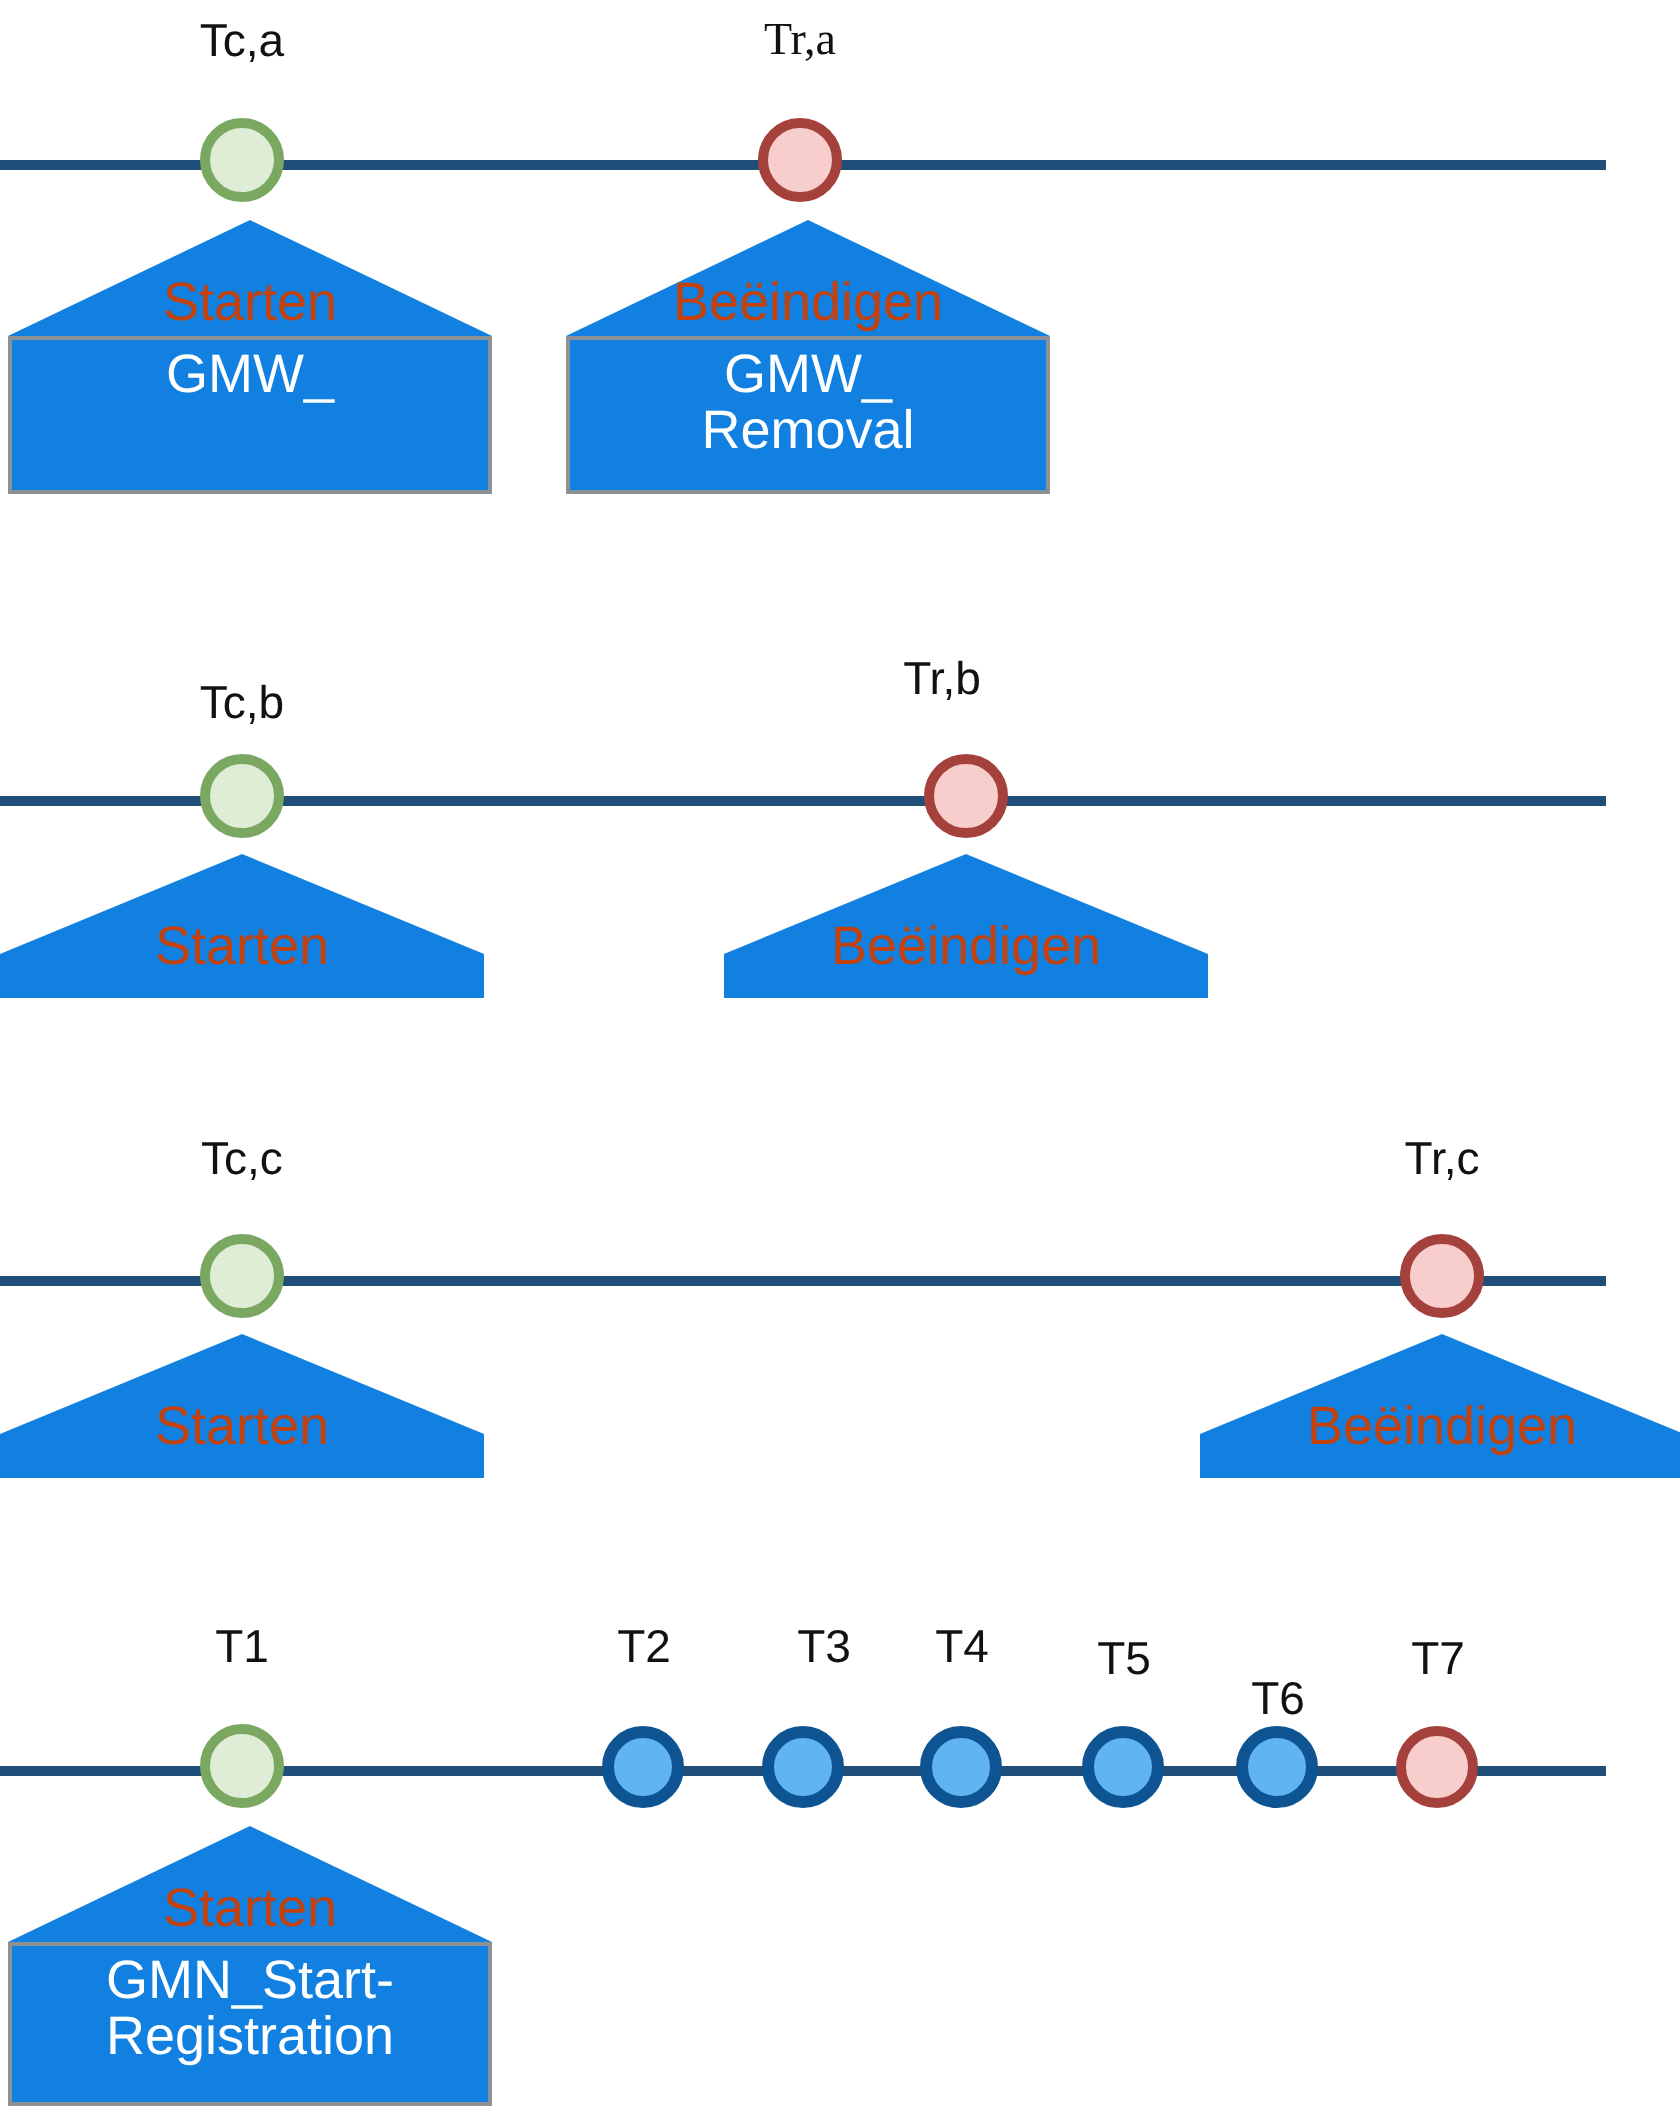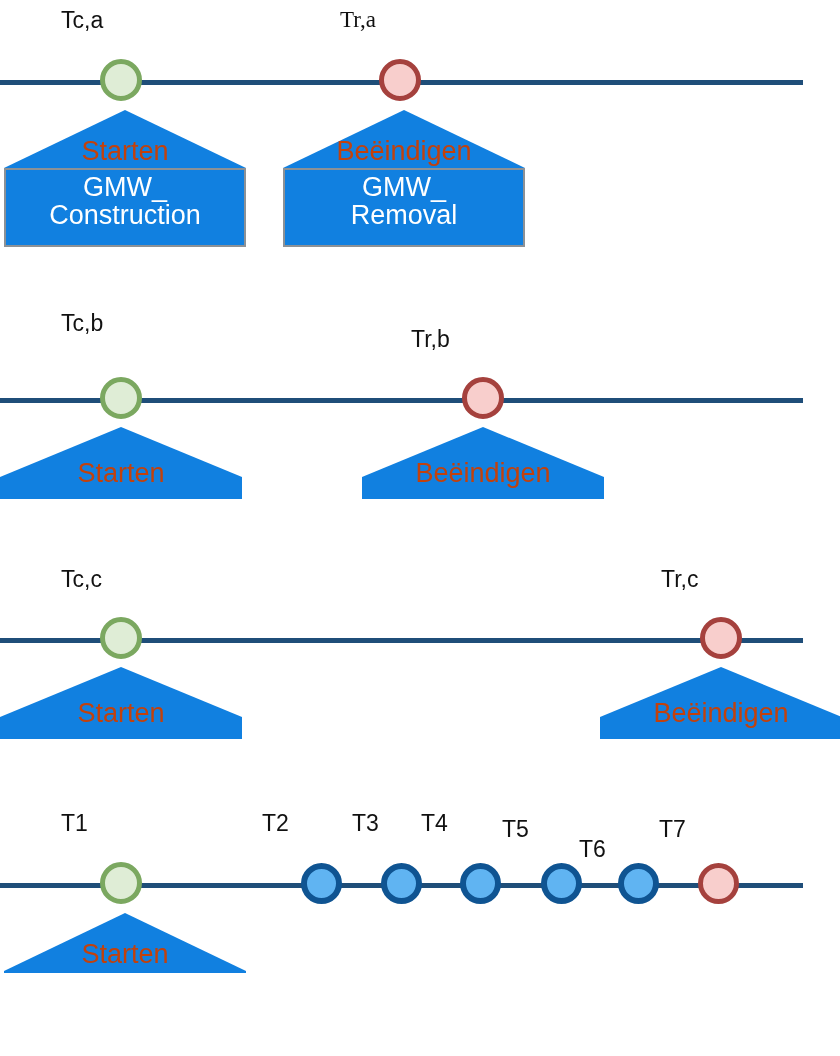--- a/index.html
+++ b/index.html
@@ -6,21 +6,21 @@
   body{
     font-family:"Liberation Sans", sans-serif;
     width:840px; height:1056px; position:relative; overflow:hidden;
   }
   #stage{position:absolute; left:0; top:0; width:840px; height:1056px; overflow:hidden;}
   .tl-line{position:absolute; height:5px; background:#1F4E79;}
   .node{position:absolute; border-radius:50%; box-sizing:border-box;}
   .node.green{background:#DFEDD6; border:5px solid #7BA860;}
   .node.red{background:#F8CECC; border:5px solid #A5413D;}
   .node.blue{background:#60B4F2; border:6px solid #0F5492;}
-  .tlabel{position:absolute; font-size:23px; color:#111111; white-space:nowrap; text-align:left;}
+  .tlabel{position:absolute; font-size:23px; color:#111111; white-space:nowrap; text-align:center;}
   .house{position:absolute;}
   .house .roof{position:absolute; left:0; top:0; width:100%; }
   .house .roof svg{display:block;}
   .house .roof-text{position:absolute; left:0; width:100%; text-align:center;
       color:#c2410c; white-space:nowrap;}
   .house .body{position:absolute; left:0; box-sizing:border-box;
       background:#1180E0; border:2px solid #8C9196; color:#ffffff;
       text-align:center; line-height:1.02;}
   .house .body span{display:block;}
 </style>
@@ -33,21 +33,20 @@
 
   <div class="house" style="left:4px; top:110px; width:242px; height:137px;">
     <div class="roof">
       <svg width="242" height="60" viewBox="0 0 242 60" aria-hidden="true">
         <polygon points="121,0 242,58 242,60 0,60 0,58" fill="#1180E0"></polygon>
       </svg>
     </div>
     <div class="roof-text" style="top:26px; font-size:27px;">Starten</div>
     <div class="body" style="top:58px; width:242px; height:79px; padding-top:4px; font-size:27px;">
       <span>GMW_</span>
-      <span>Construction</span>
     </div>
   </div>
 
   <div class="house" style="left:283px; top:110px; width:242px; height:137px;">
     <div class="roof">
       <svg width="242" height="60" viewBox="0 0 242 60" aria-hidden="true">
         <polygon points="121,0 242,58 242,60 0,60 0,58" fill="#1180E0"></polygon>
       </svg>
     </div>
     <div class="roof-text" style="top:26px; font-size:27px;">Beëindigen</div>
@@ -79,21 +78,21 @@
       <svg width="242" height="72" viewBox="0 0 242 72" aria-hidden="true">
         <polygon points="121,0 242,50 242,72 0,72 0,50" fill="#1180E0"></polygon>
       </svg>
     </div>
     <div class="roof-text" style="top:31px; font-size:27px;">Beëindigen</div>
   </div>
 
   <div class="node green" style="left:100px; top:377px; width:42px; height:42px;"></div>
   <div class="node red" style="left:462px; top:377px; width:42px; height:42px;"></div>
 
-  <div class="tlabel" style="left:61px; top:310px; width:120px;">Tc,b</div>
+  <div class="tlabel" style="left:61px; top:338px; width:120px;">Tc,b</div>
   <div class="tlabel" style="left:411px; top:326px; width:120px;">Tr,b</div>
 
   <div class="tl-line" style="left:0px; top:638px; width:803px;"></div>
 
   <div class="house" style="left:0px; top:667px; width:242px; height:72px;">
     <div class="roof">
       <svg width="242" height="72" viewBox="0 0 242 72" aria-hidden="true">
         <polygon points="121,0 242,50 242,72 0,72 0,50" fill="#1180E0"></polygon>
       </svg>
     </div>
@@ -117,20 +116,24 @@
 
   <div class="tl-line" style="left:0px; top:883px; width:803px;"></div>
 
   <div class="house" style="left:4px; top:913px; width:242px; height:140px;">
     <div class="roof">
       <svg width="242" height="60" viewBox="0 0 242 60" aria-hidden="true">
         <polygon points="121,0 242,58 242,60 0,60 0,58" fill="#1180E0"></polygon>
       </svg>
     </div>
     <div class="roof-text" style="top:26px; font-size:27px;">Starten</div>
+    <div class="body" style="top:58px; width:242px; height:82px; padding-top:4px; font-size:27px;">
+      <span>GMN_Start-</span>
+      <span>Registration</span>
+    </div>
   </div>
 
   <div class="node green" style="left:100px; top:862px; width:42px; height:42px;"></div>
   <div class="node blue" style="left:301px; top:863px; width:41px; height:41px;"></div>
   <div class="node blue" style="left:381px; top:863px; width:41px; height:41px;"></div>
   <div class="node blue" style="left:460px; top:863px; width:41px; height:41px;"></div>
   <div class="node blue" style="left:541px; top:863px; width:41px; height:41px;"></div>
   <div class="node blue" style="left:618px; top:863px; width:41px; height:41px;"></div>
   <div class="node red" style="left:698px; top:863px; width:41px; height:41px;"></div>
 

